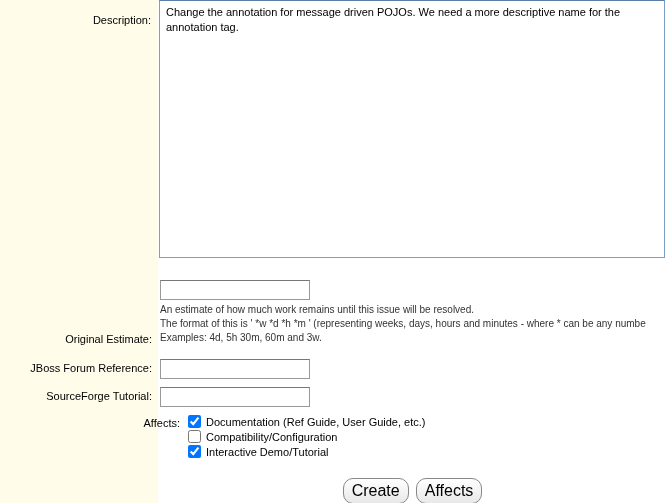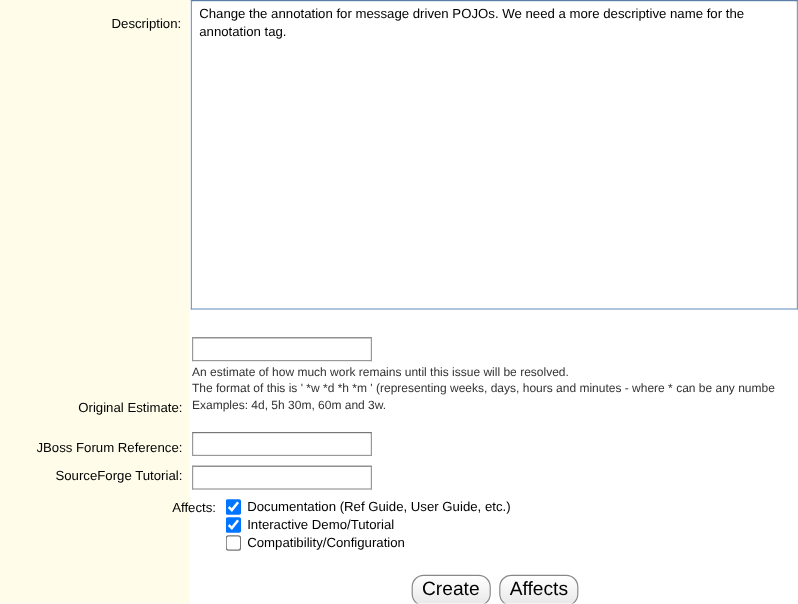--- a/index.html
+++ b/index.html
@@ -128,21 +128,21 @@
     <div class="input-col">
       <input type="text" class="text-input" value="" style="">
       <div class="hint-text">
         <div>An estimate of how much work remains until this issue will be resolved.</div>
         <div>The format of this is ' *w *d *h *m ' (representing weeks, days, hours and minutes - where * can be any numbe</div>
         <div>Examples: 4d, 5h 30m, 60m and 3w.</div>
       </div>
     </div>
   </div>
 
-  <div class="form-row" style="margin-top:14px;align-items:flex-end;">
+  <div class="form-row" style="margin-top:14px;">
     <div class="label-col">JBoss Forum Reference:</div>
     <div class="input-col">
       <input type="text" class="text-input" value="" style="">
     </div>
   </div>
 
   <div class="form-row">
     <div class="label-col">SourceForge Tutorial:</div>
     <div class="input-col">
       <input type="text" class="text-input" value="" style="">
@@ -150,26 +150,26 @@
   </div>
 
   <div class="form-row affects-section">
     <div class="label-col">Affects:</div>
     <div class="input-col">
       <div class="checkbox-row">
         <input type="checkbox" id="cb0" checked="" style="">
         <label for="cb0">Documentation (Ref Guide, User Guide, etc.)</label>
       </div>
       <div class="checkbox-row">
+        <input type="checkbox" id="cb2" style="">
+        <label for="cb2">Compatibility/Configuration</label>
+      </div>
+      <div class="checkbox-row">
         <input type="checkbox" id="cb1" checked="" style="">
         <label for="cb1">Interactive Demo/Tutorial</label>
-      </div>
-      <div class="checkbox-row">
-        <input type="checkbox" id="cb2" style="">
-        <label for="cb2">Compatibility/Configuration</label>
       </div>
     </div>
   </div>
 
   <div class="button-row">
     <button class="btn">Create</button>
     <button class="btn">Affects</button>
   </div>
 
 </div>

